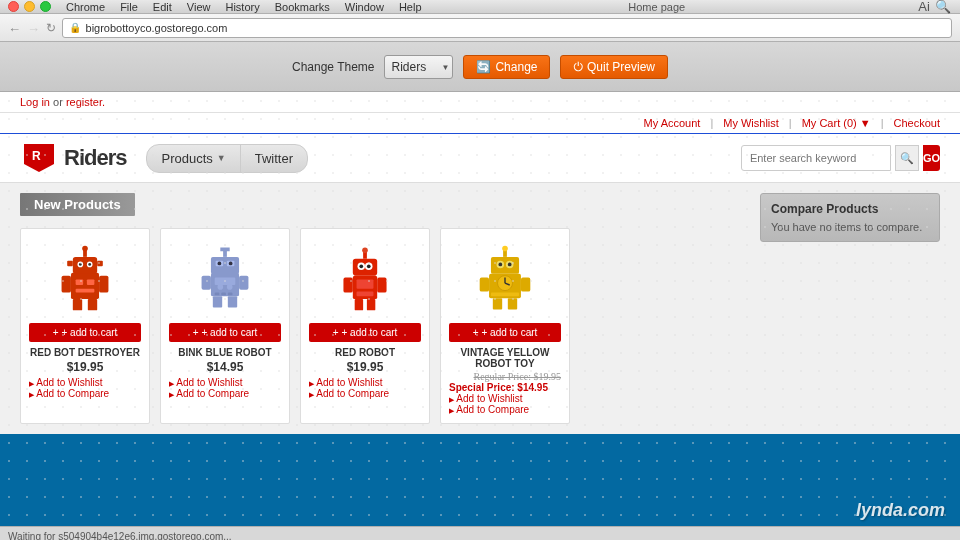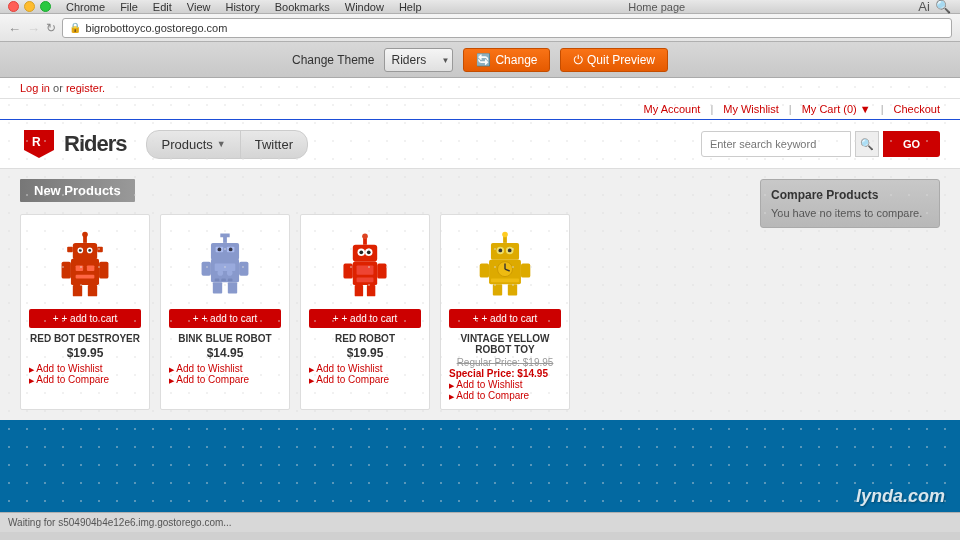--- a/index.html
+++ b/index.html
@@ -41,21 +41,21 @@
       font-size: 11px;
       color: #333;
       display: flex;
       align-items: center;
     }
     .lock-icon { color: #888; margin-right: 4px; font-size: 10px; }
 
     
     .preview-bar {
       background: linear-gradient(to bottom, #d8d8d8, #c8c8c8);
-      height: 36px;
+      height: 50px;
       display: flex;
       align-items: center;
       justify-content: center;
       gap: 10px;
       border-bottom: 1px solid #aaa;
     }
     .preview-label { font-size: 12px; color: #333; }
     .theme-select {
       height: 24px;
       border: 1px solid #999;
@@ -164,21 +164,21 @@
       height: 26px;
       width: 24px;
       background: #eee;
       border: 1px solid #ccc;
       border-radius: 0;
       display: flex; align-items: center; justify-content: center;
       font-size: 11px; color: #555; cursor: pointer;
     }
     .go-btn {
       height: 26px;
-      padding: 0 20px;
+      padding: 0 0;
       background: #cc0000;
       border: none;
       border-radius: 0 3px 3px 0;
       color: white; font-size: 11px; font-weight: bold; cursor: pointer;
     }
 
     
     .main-content {
       display: flex;
       padding: 10px 20px;
@@ -226,21 +226,21 @@
       cursor: pointer;
       border-radius: 2px;
       width: 100%;
       margin-bottom: 5px;
       display: flex; align-items: center; justify-content: center; gap: 3px;
     }
     .product-name { font-size: 10px; color: #333; font-weight: bold; text-transform: uppercase; margin-bottom: 2px; }
     .product-price { font-size: 12px; color: #333; font-weight: bold; margin-bottom: 3px; }
     .product-link { display: block; font-size: 10px; color: #c00; text-decoration: none; text-align: left; }
     .product-link::before { content: '▶ '; font-size: 7px; }
-    .price-regular { font-size: 10px; color: #999; text-decoration: line-through; text-align: center; }
+    .price-regular { font-size: 10px; color: #999; text-decoration: line-through; text-align: right; font-family: Liberation Serif, serif; }
     .price-special { font-size: 10px; color: #c00; font-weight: bold; text-align: left; }
 
     
     .status-bar {
       position: absolute;
       bottom: 0; left: 0; right: 0;
       height: 20px;
       background: #d8d8d8;
       display: flex;
       align-items: center;

